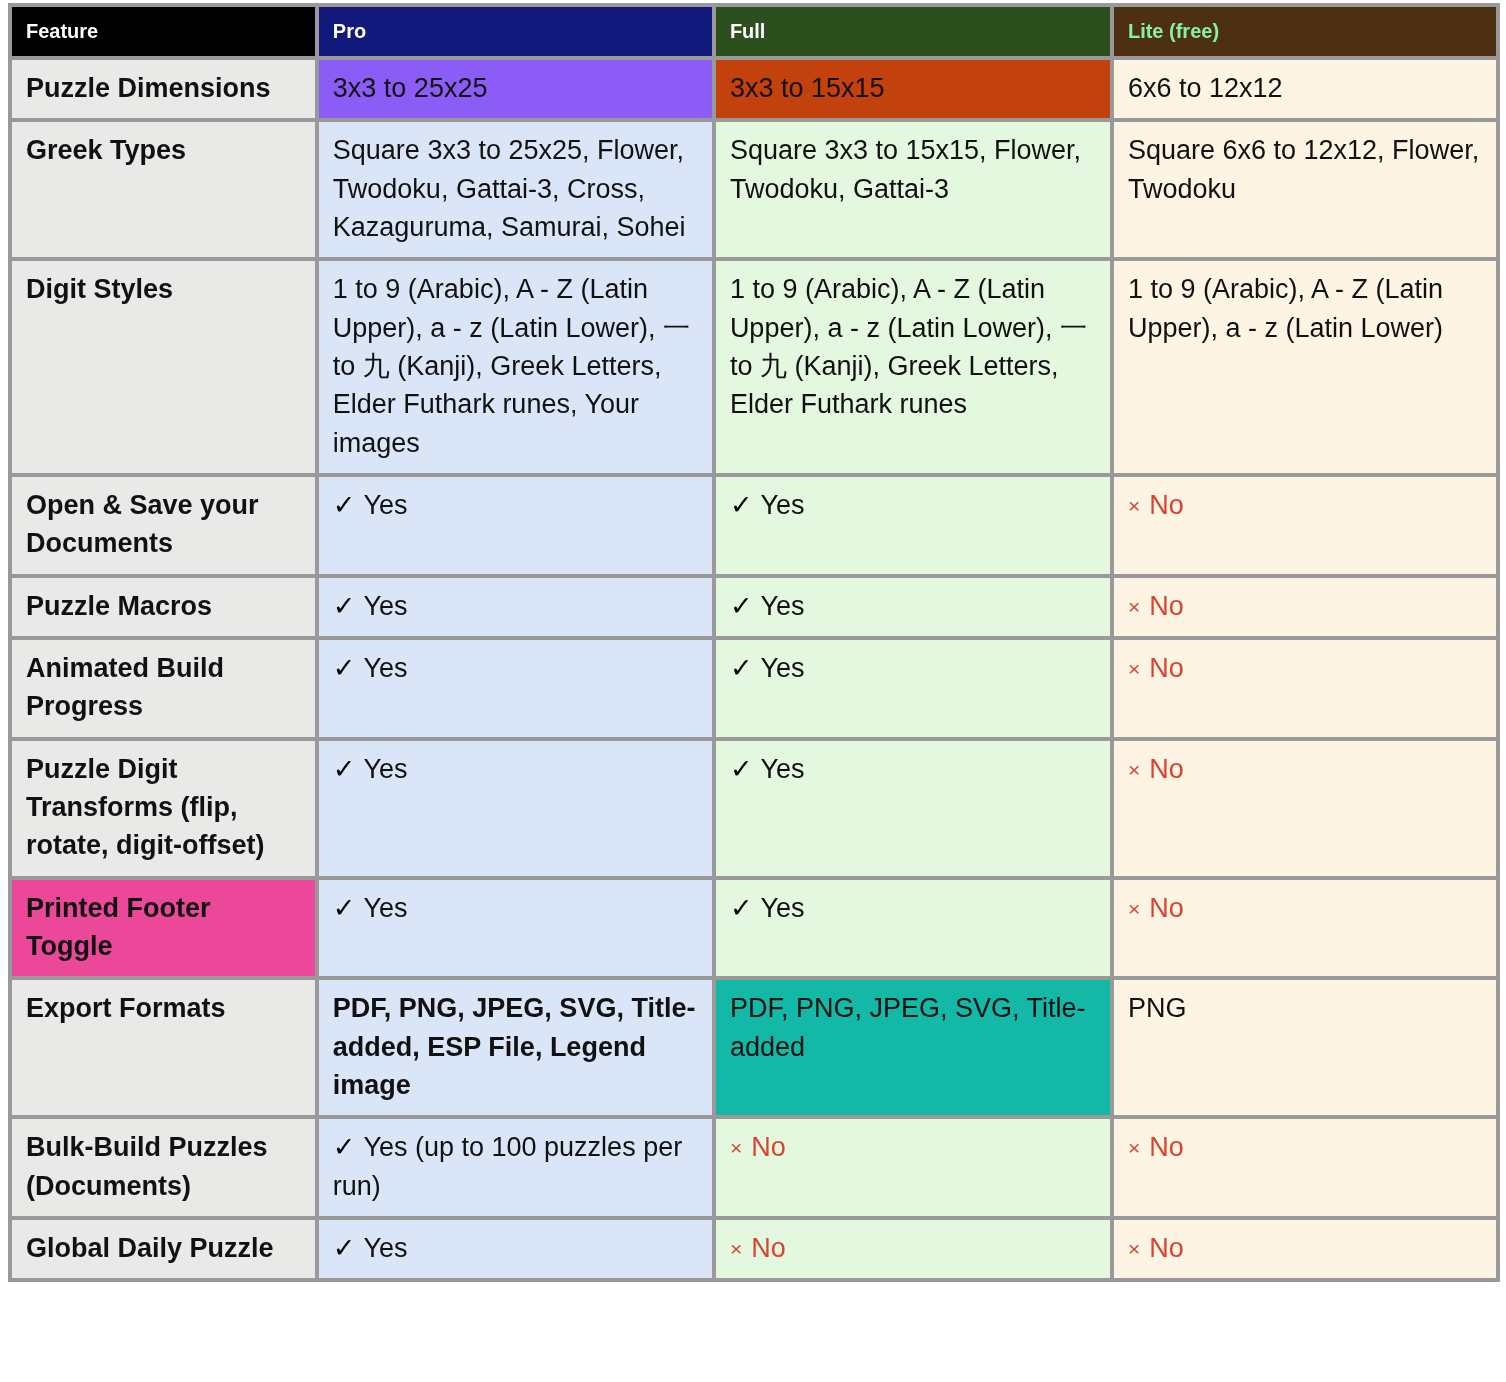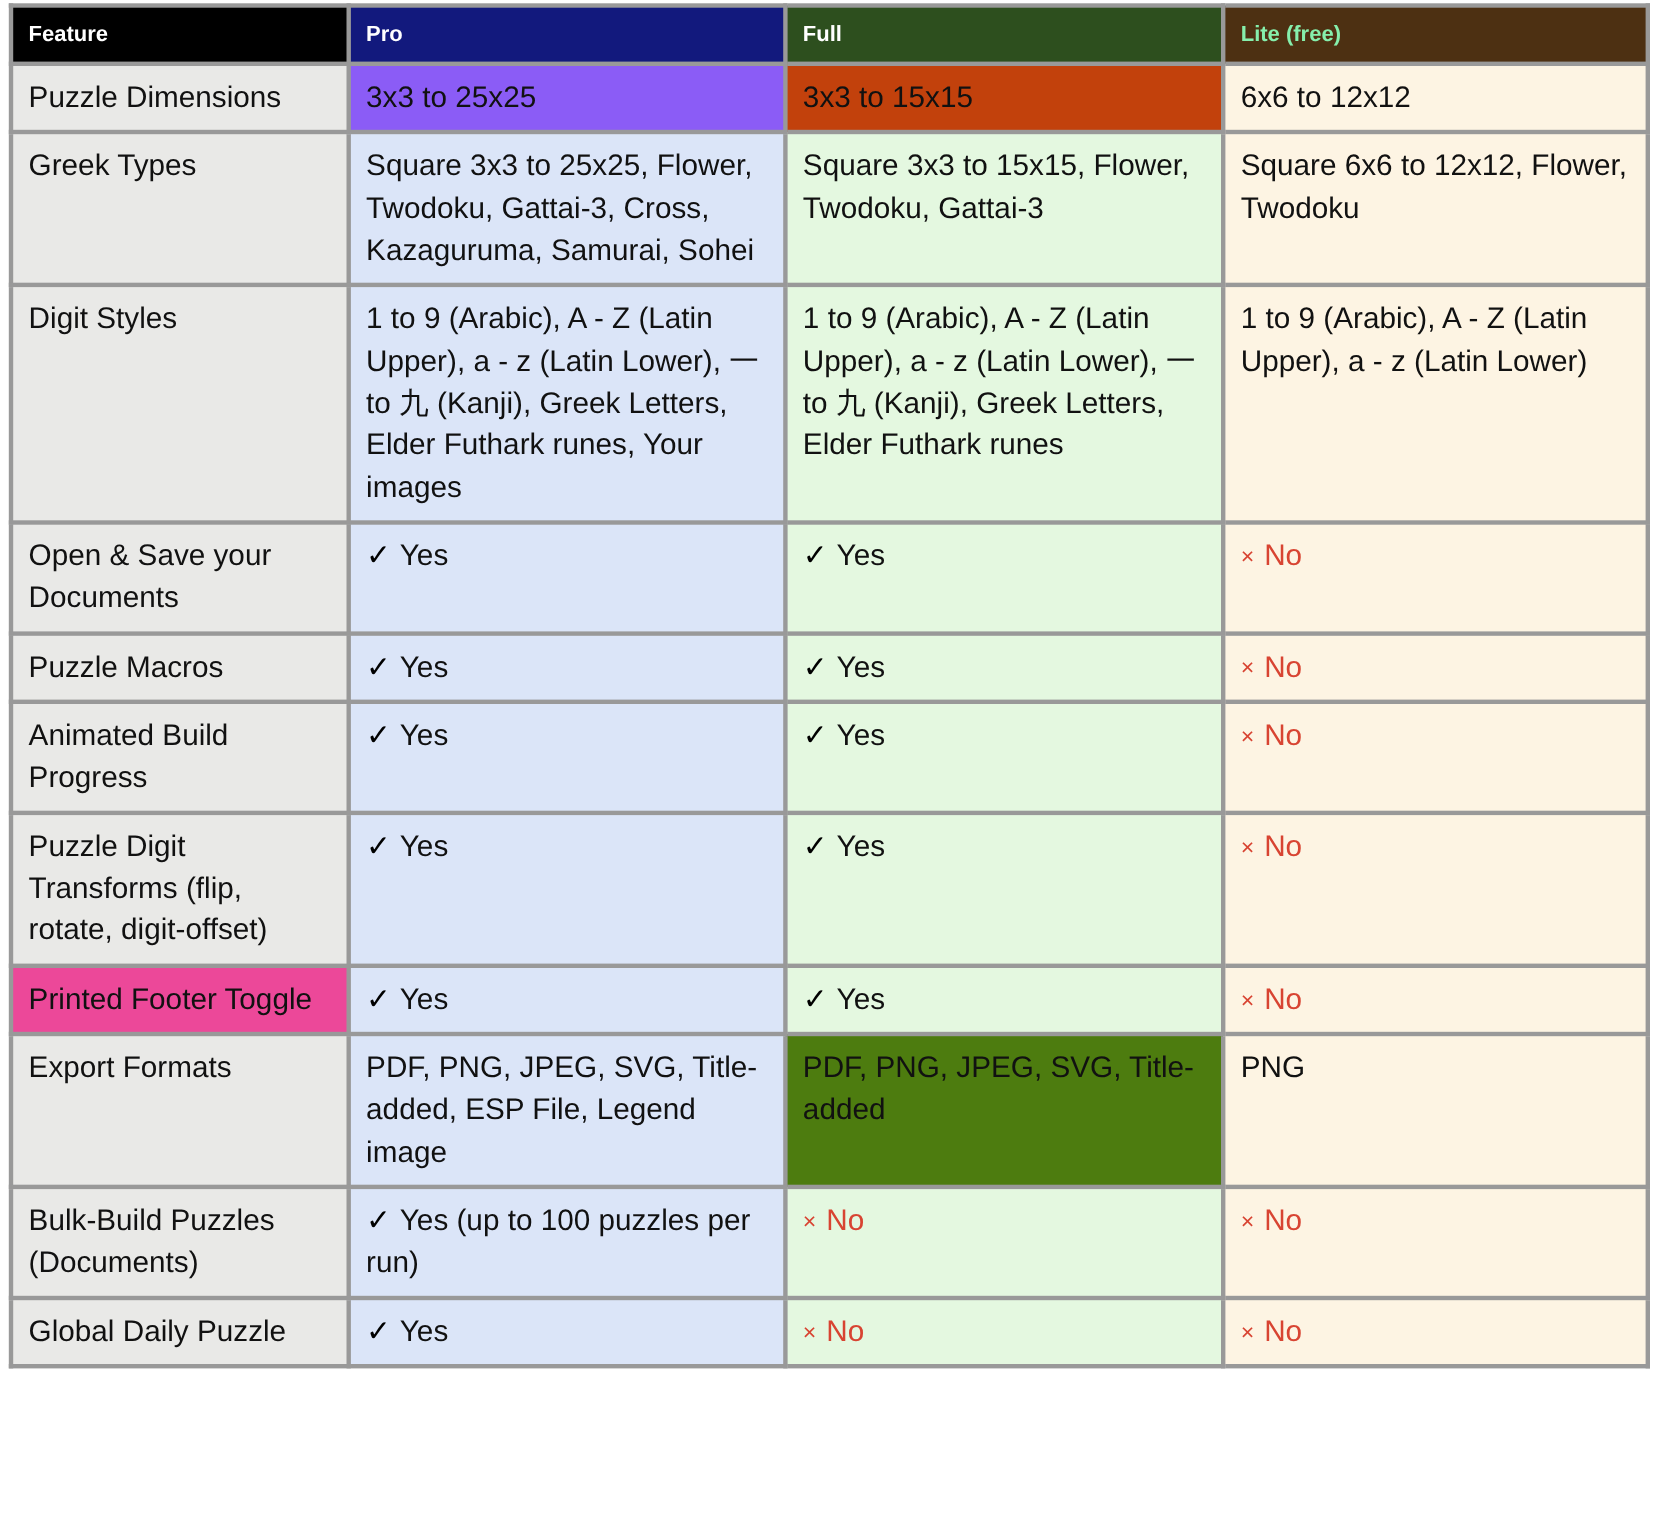--- a/index.html
+++ b/index.html
@@ -35,21 +35,21 @@
     line-height: 1.42;
     padding: 9px 14px 11px 14px;
     color: #111111;
   }
   col.c-feature { width: 306px; }
   col.c-pro     { width: 396px; }
   col.c-full    { width: 397px; }
   col.c-lite    { width: 385px; }
 
   
-  td.col-0 { background: #e9e9e7; }
+  td.col-0 { background: #e9e9e7; font-weight: bold; }
   td.col-1 { background: #dbe5f8; }
   td.col-2 { background: #e4f8e0; }
   td.col-3 { background: #fdf4e3; }
 
   .mark { display: inline-block; }
   .mark.check {
     color: #000000;
     margin-right: 8px;
     font-weight: bold;
   }
@@ -132,22 +132,22 @@
 
   <tr>
     <td class="col-0" style="background: #ec4899;"><span class="cell-text">Printed Footer Toggle</span></td>
     <td class="col-1" style="background: rgb(219, 229, 248);"><span class="mark check" style="color: rgb(0, 0, 0);">✓</span><span class="cell-text">Yes</span></td>
     <td class="col-2" style="background: rgb(228, 248, 224);"><span class="mark check" style="color: rgb(0, 0, 0);">✓</span><span class="cell-text">Yes</span></td>
     <td class="col-3 no-cell" style="background: rgb(253, 244, 227); color: rgb(216, 68, 50);"><span class="mark cross">×</span><span class="cell-text">No</span></td>
   </tr>
 
   <tr>
     <td class="col-0" style="background: rgb(233, 233, 231);"><span class="cell-text">Export Formats</span></td>
-    <td class="col-1" style="background: rgb(219, 229, 248);"><span class="cell-text">PDF, PNG, JPEG, SVG, Title-added, ESP File, Legend image</span></td>
-    <td class="col-2" style="background: #4d7c0f;"><span class="cell-text">PDF, PNG, JPEG, SVG, Title-added</span></td>
+    <td class="col-1" style="background: rgb(219, 229, 248); font-weight: bold;"><span class="cell-text">PDF, PNG, JPEG, SVG, Title-added, ESP File, Legend image</span></td>
+    <td class="col-2" style="background: #14b8a6;"><span class="cell-text">PDF, PNG, JPEG, SVG, Title-added</span></td>
     <td class="col-3" style="background: rgb(253, 244, 227);"><span class="cell-text">PNG</span></td>
   </tr>
 
 
   <tr>
     <td class="col-0" style="background: rgb(233, 233, 231);"><span class="cell-text">Bulk-Build Puzzles (Documents)</span></td>
     <td class="col-1" style="background: rgb(219, 229, 248);"><span class="mark check" style="color: rgb(0, 0, 0);">✓</span><span class="cell-text">Yes (up to 100 puzzles per run)</span></td>
     <td class="col-2 no-cell" style="background: rgb(228, 248, 224); color: rgb(216, 68, 50);"><span class="mark cross">×</span><span class="cell-text">No</span></td>
     <td class="col-3 no-cell" style="background: rgb(253, 244, 227); color: rgb(216, 68, 50);"><span class="mark cross">×</span><span class="cell-text">No</span></td>
   </tr>

